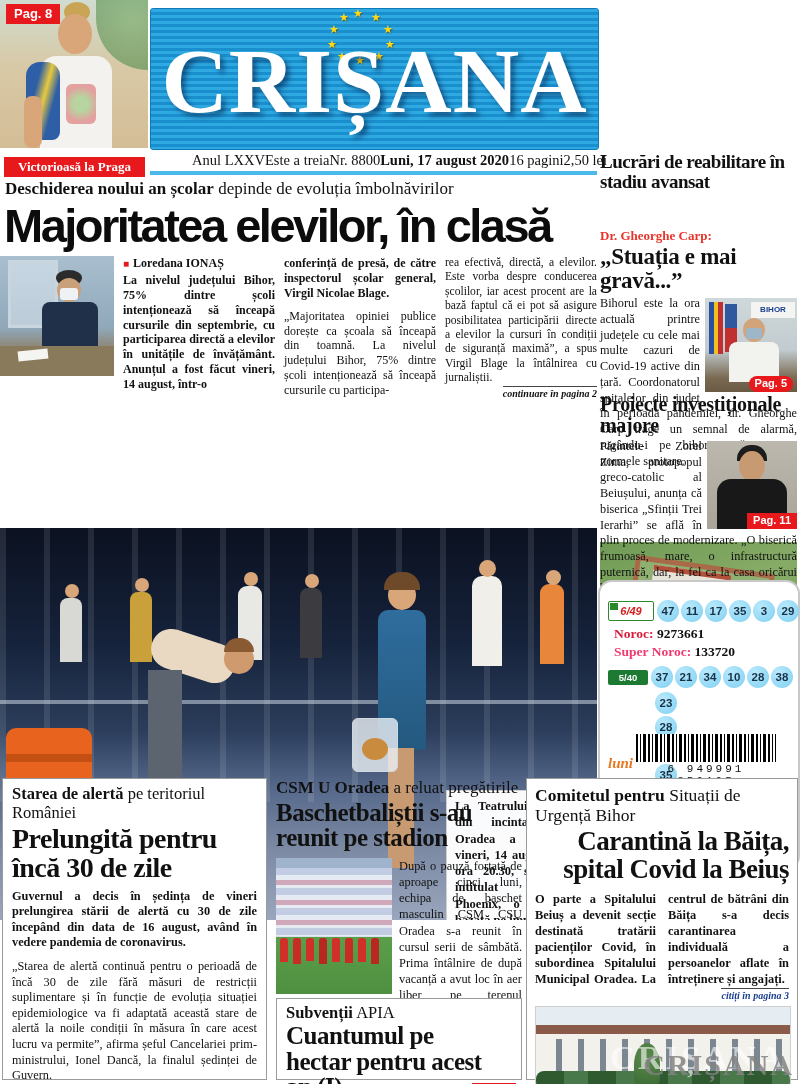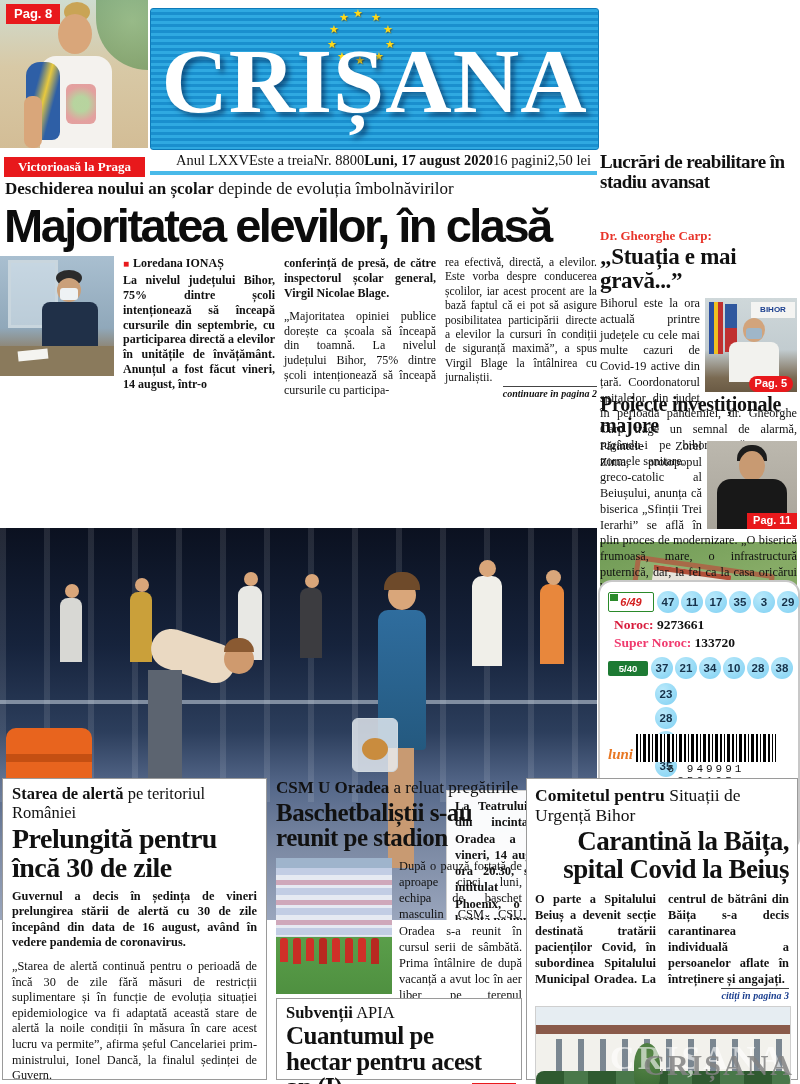--- a/index.html
+++ b/index.html
@@ -20,40 +20,40 @@
   
   .masthead-box{background:repeating-linear-gradient(180deg,#2fa9e1 0 3px,#1a8fce 3px 6px);
                 border:1px solid #0e7ab8;border-radius:3px;}
   .mast-title{position:absolute;left:0;right:0;top:26px;text-align:center;
               font-family:"Liberation Serif",serif;font-weight:bold;font-size:92px;line-height:1;
               color:#fff;letter-spacing:1px;text-shadow:4px 4px 5px rgba(0,20,60,.5);}
   .mast-tagline{position:absolute;left:0;right:0;top:8px;text-align:center;color:#fff;
                 font:bold 14px "Liberation Sans",sans-serif;letter-spacing:1.5px;
                 text-shadow:1px 1px 2px rgba(0,30,80,.7);}
   .star{position:absolute;color:#ffd918;font-size:11px;text-shadow:1px 1px 1px rgba(90,60,0,.6);}
-  .info-row{display:flex;justify-content:center;align-items:center;
+  .info-row{display:flex;justify-content:flex-end;align-items:center;
             font-size:14.5px;padding:0 10px;}
   .cyan-rule{background:#49bae9;}
   
   .main-headline{font-family:"Liberation Sans",sans-serif;font-weight:bold;font-size:47px;
                  letter-spacing:-2.5px;white-space:nowrap;transform:scale(.98,1.12);
                  transform-origin:left top;color:#0c0c0c;}
   .lead-cols{display:flex;gap:9px;}
   .lead-col{flex:1;font-size:12px;line-height:1.24;text-align:justify;}
   .bullet{color:#e8191c;font-size:10px;margin-right:4px;}
   
   .din-sumar{background:#e8191c;color:#fff;font-weight:bold;font-size:22px;
              padding:1px 8px 3px;line-height:1.1;}
   .side-kicker-red{color:#e8342a;font-weight:bold;font-size:13px;}
   .side-kicker-blue{color:#1f6fd0;font-weight:bold;font-size:13.5px;line-height:1.1;}
   .side-head{font-weight:bold;font-size:23px;line-height:1.05;letter-spacing:-0.3px;}
   .side-body{font-size:12.3px;line-height:1.28;text-align:justify;}
   .side-photo{float:right;margin:2px 0 2px 5px;}
   
-  .lotto-box{border:2px solid #c8c8c8;border-radius:14px;padding:5px 8px;background:#fff;}
+  .lotto-box{border:2px solid #c8c8c8;border-radius:14px;padding:14px 8px;background:#fff;}
   .lotto-row{display:flex;align-items:center;gap:3px;margin:4px 0;}
   .ball{width:22px;height:22px;border-radius:50%;background:radial-gradient(circle at 35% 30%,#b9e9fb,#7fd0f2);
         color:#16324a;font:bold 11.5px "Liberation Sans",sans-serif;
         display:flex;align-items:center;justify-content:center;flex:0 0 auto;}
   .logo649{width:44px;height:18px;border:1px solid #2a8a2a;border-radius:2px;background:#fff;
            color:#d41f1f;font:bold italic 11px "Liberation Sans",sans-serif;
            display:flex;align-items:center;justify-content:center;position:relative;flex:0 0 auto;}
   .logo649::before{content:"";position:absolute;left:1px;top:1px;width:8px;height:7px;background:#2a8a2a;}
   .logo540{width:40px;height:15px;background:#1d7a33;color:#fff;border-radius:2px;
            font:bold 9.5px "Liberation Sans",sans-serif;display:flex;align-items:center;justify-content:center;flex:0 0 auto;}

